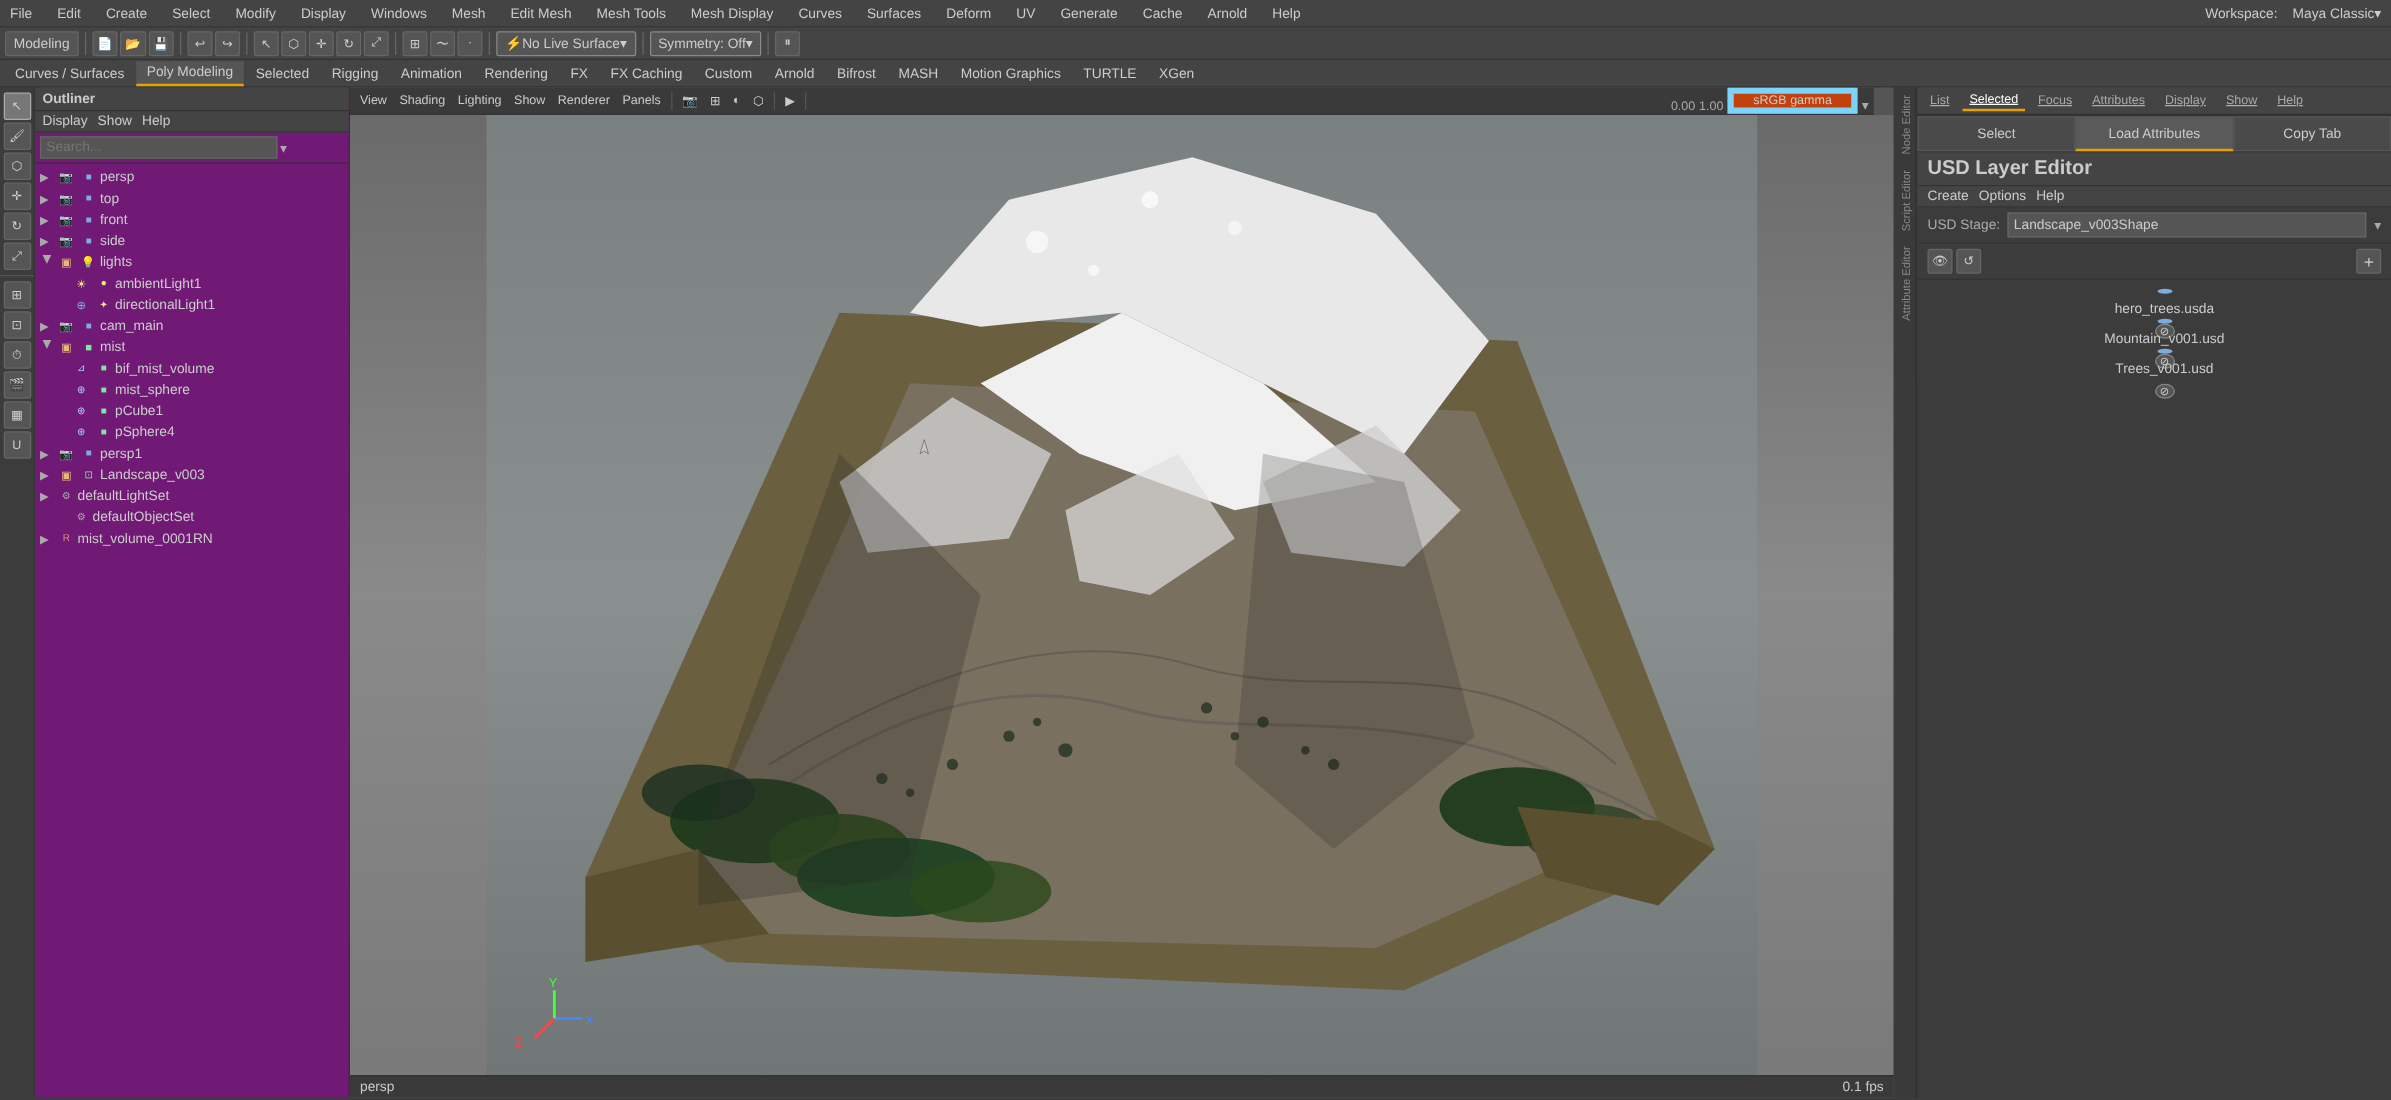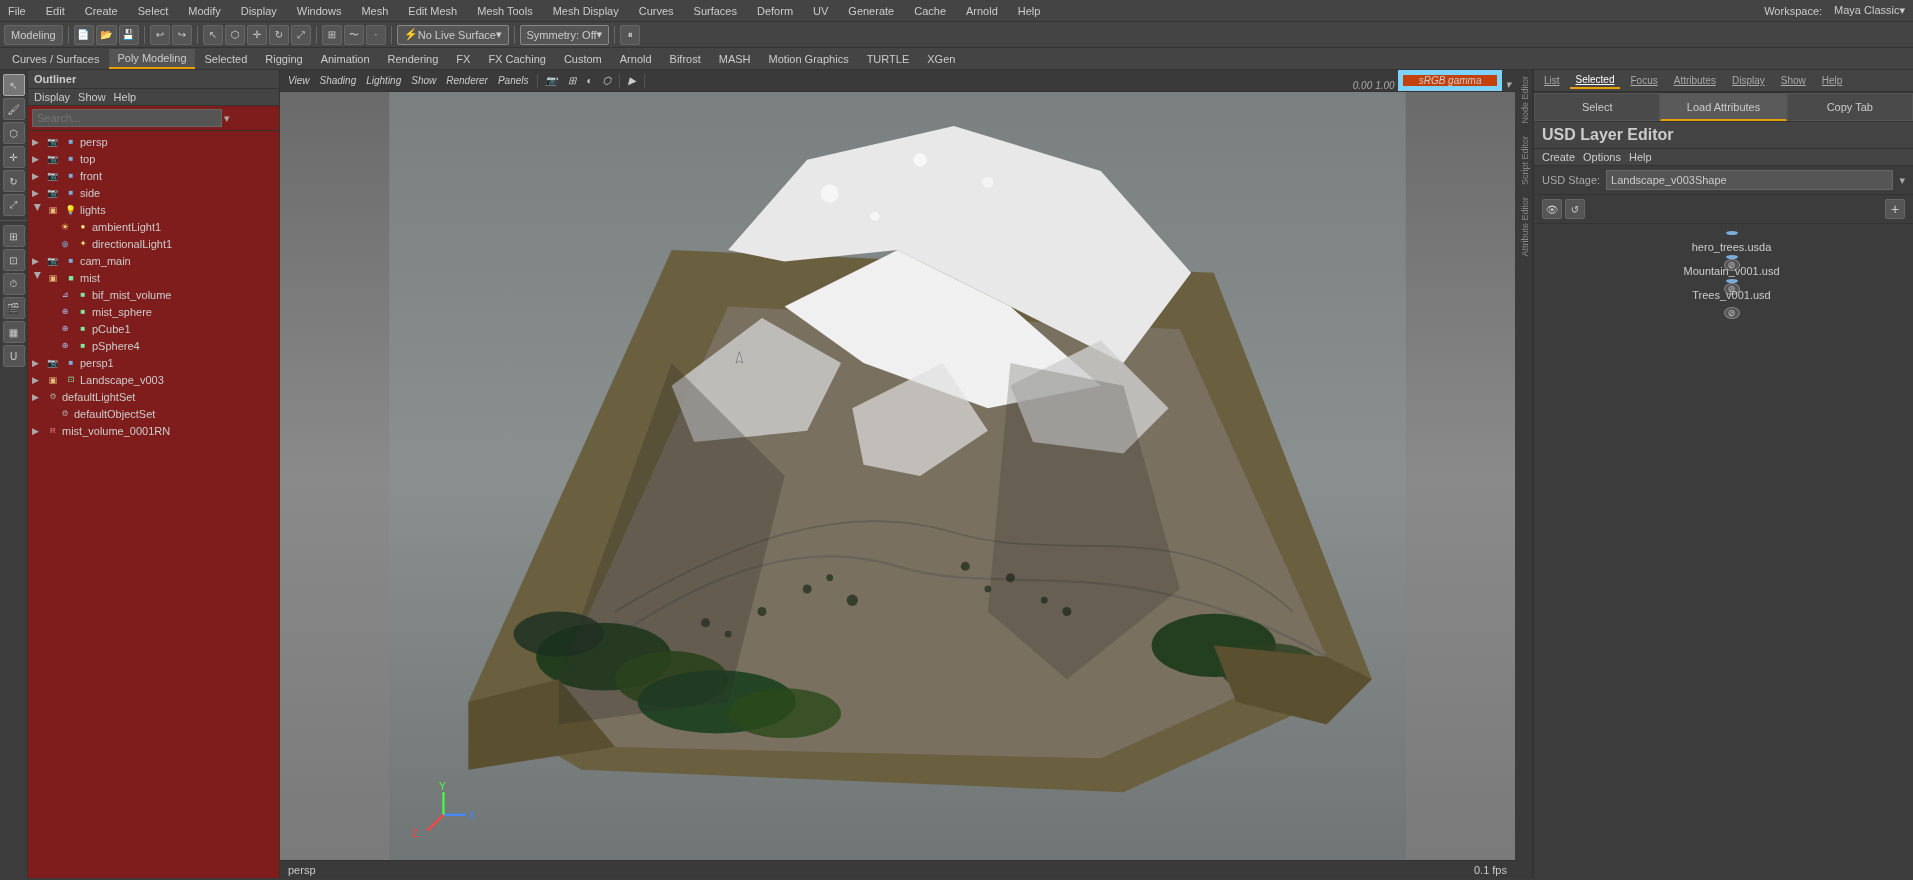--- a/index.html
+++ b/index.html
@@ -22,36 +22,36 @@
     #toolbar2 { background: #444; height: 22px; display: flex; align-items: center; padding: 0 4px; gap: 2px; border-bottom: 1px solid #333; }
     .tab-btn { color: #ccc; padding: 2px 8px; cursor: pointer; font-size: 11px; height: 20px; display: flex; align-items: center; }
     .tab-btn.active { background: #555; border-bottom: 2px solid #e8a000; }
 
     
     #left-strip { width: 28px; background: #3c3c3c; display: flex; flex-direction: column; align-items: center; padding: 4px 0; gap: 2px; border-right: 1px solid #333; }
     .tool-icon { width: 22px; height: 22px; background: #555; border: 1px solid #666; display: flex; align-items: center; justify-content: center; cursor: pointer; border-radius: 2px; font-size: 10px; color: #ccc; }
     .tool-icon.active { background: #777; border-color: #aaa; }
 
     
-    #outliner { width: 252px; background: #7f1d1d; border-right: 1px solid #333; display: flex; flex-direction: column; }
+    #outliner { width: 252px; background: #701a75; border-right: 1px solid #333; display: flex; flex-direction: column; }
     #outliner-header { background: #444; padding: 3px 6px; font-size: 11px; font-weight: bold; color: #ccc; border-bottom: 1px solid #333; display: flex; gap: 10px; }
     #outliner-menu { background: #444; padding: 2px 6px; display: flex; gap: 8px; border-bottom: 1px solid #333; }
     #outliner-search { padding: 3px 4px; border-bottom: 1px solid #333; display: flex; align-items: center; gap: 2px; }
     #outliner-search input { background: #555; border: 1px solid #666; color: #ccc; height: 18px; width: 190px; font-size: 11px; padding: 0 4px; }
     #outliner-tree { flex: 1; overflow-y: auto; padding: 2px 0; }
     .tree-item { display: flex; align-items: center; padding: 1px 0; cursor: pointer; height: 17px; }
     .tree-indent { display: inline-block; }
     .tree-arrow { width: 12px; color: #aaa; font-size: 9px; }
     .tree-icon { width: 14px; height: 14px; margin: 0 2px; display: flex; align-items: center; justify-content: center; font-size: 9px; }
     .tree-label { color: #ccc; font-size: 11px; }
     .icon-camera { color: #7aacde; }
 
     
     #viewport { flex: 1; background: #555; position: relative; overflow: hidden; }
-    #viewport-toolbar { background: #3a3a3a; height: 22px; display: flex; align-items: center; padding: 0 4px; gap: 2px; border-bottom: 1px solid #333; position: absolute; top: 0; left: 0; right: 0; z-index: 2; font-style: italic; }
+    #viewport-toolbar { background: #3a3a3a; height: 22px; display: flex; align-items: center; padding: 0 4px; gap: 2px; border-bottom: 1px solid #333; position: absolute; top: 0; left: 0; right: 16px; z-index: 2; }
     .vp-btn { color: #ccc; font-size: 10px; padding: 0 4px; cursor: pointer; height: 18px; display: flex; align-items: center; }
     .vp-sep { width: 1px; height: 14px; background: #555; margin: 0 2px; }
 
     
     #canvas-area { position: absolute; top: 22px; bottom: 18px; left: 0; right: 0; background: linear-gradient(180deg, #6a6a6a 0%, #8a8a8a 50%, #7a7a7a 100%); display: flex; align-items: center; justify-content: center; overflow: hidden; }
     #mountain-svg { width: 100%; height: 100%; }
 
     
     #viewport-bottom { position: absolute; bottom: 0; left: 0; right: 0; height: 18px; background: #3a3a3a; display: flex; align-items: center; padding: 0 8px; border-top: 1px solid #333; justify-content: space-between; }
 

